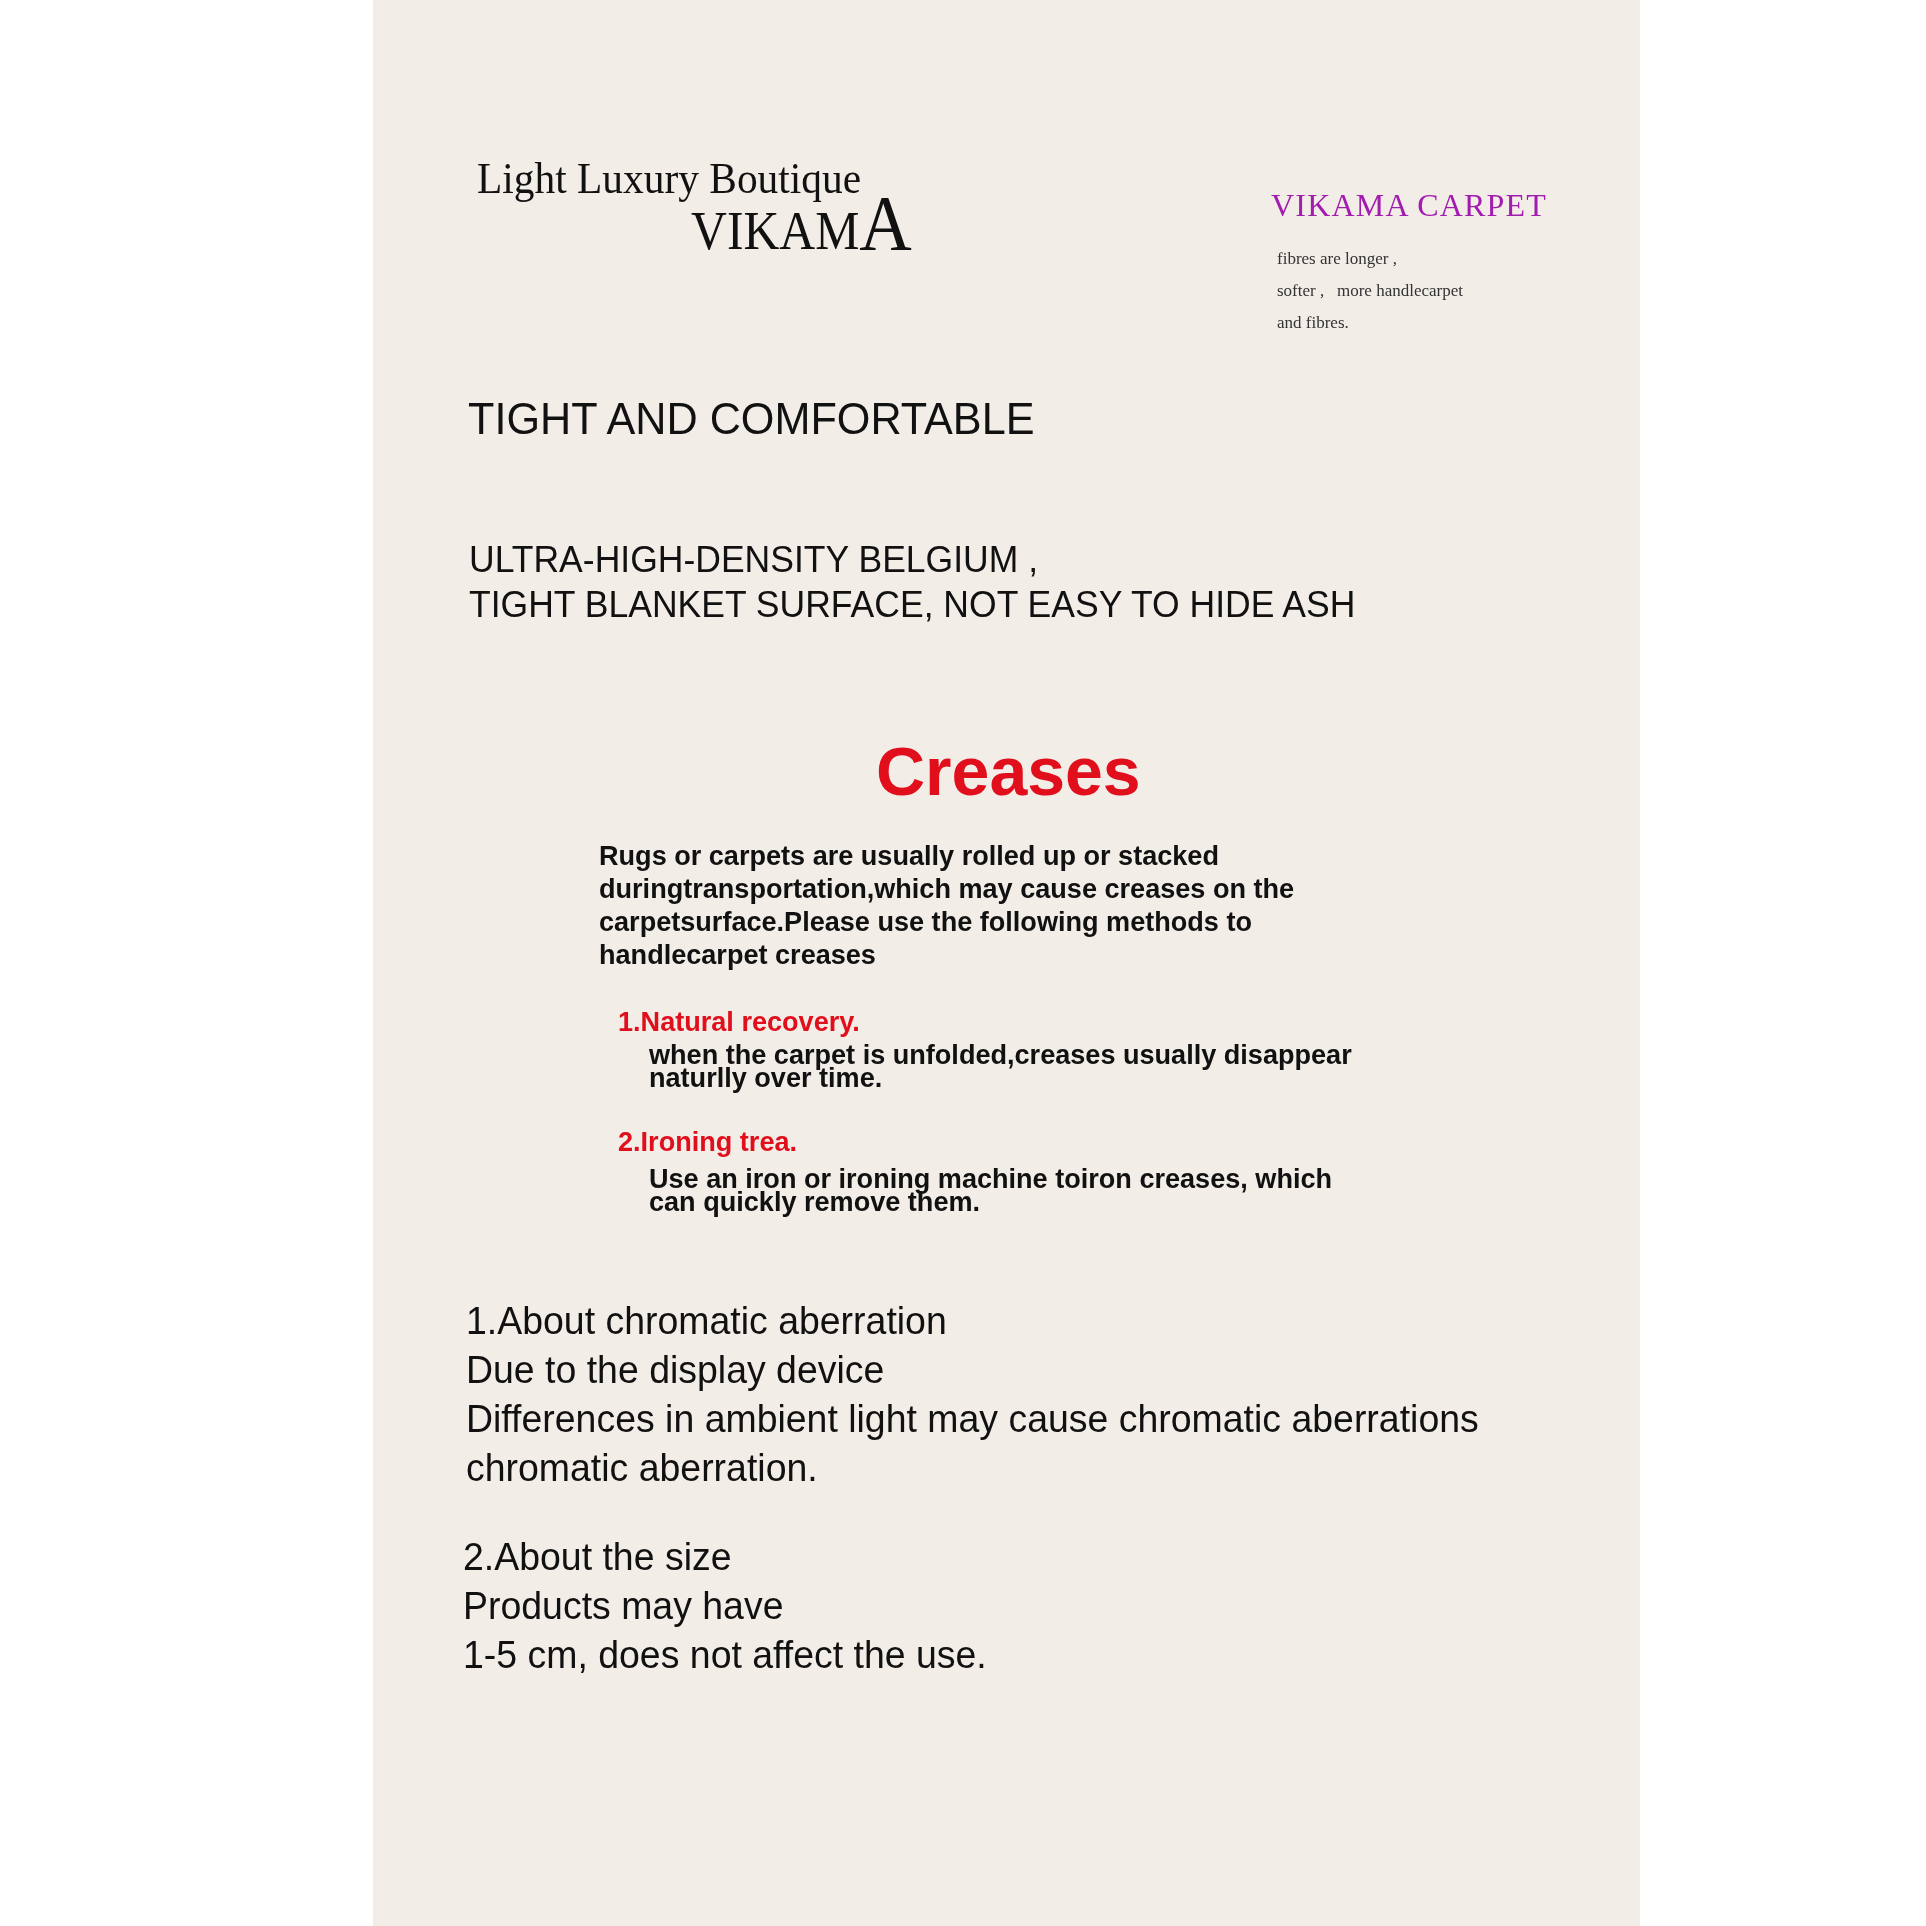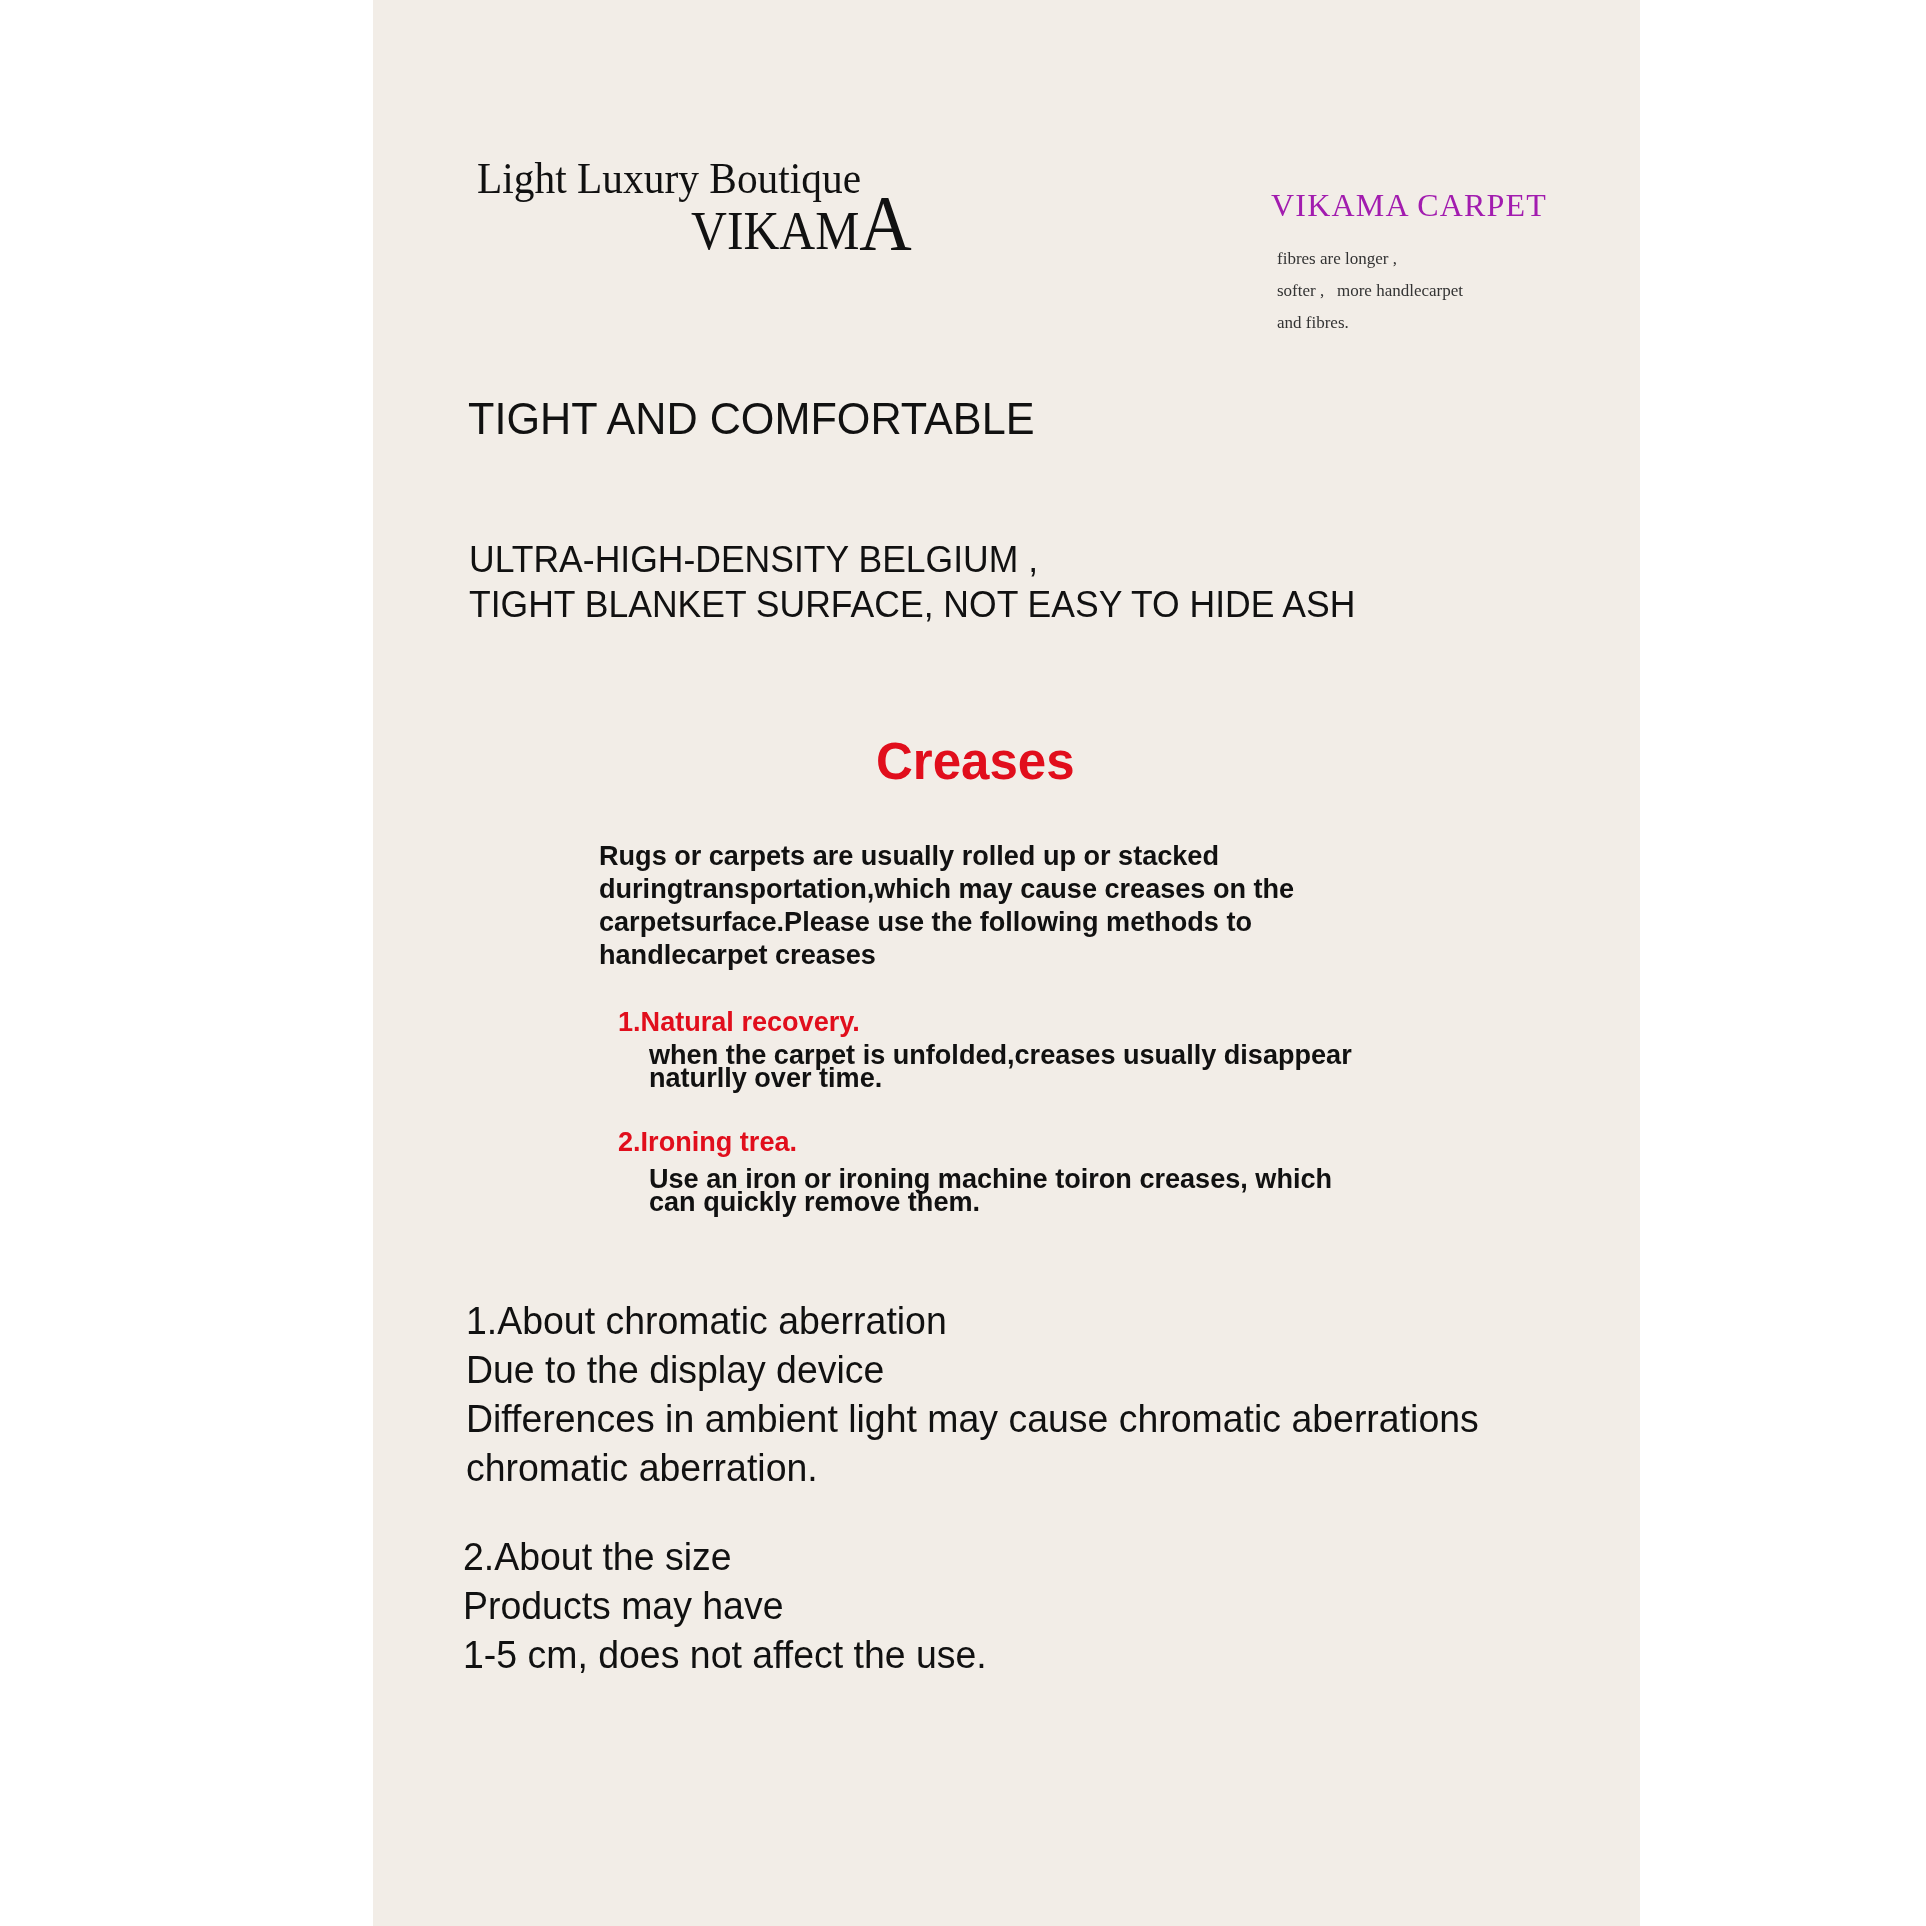--- a/index.html
+++ b/index.html
@@ -59,21 +59,21 @@
     }
     .feature-lines {
       left: 469px; top: 537px;
       font-size: 37px; line-height: 45px;
       transform: scaleX(0.96); transform-origin: left top;
     }
 
     .creases-title {
       left: 876px; top: 732px;
       font-family: "Liberation Sans", "DejaVu Sans", sans-serif;
-      font-weight: bold; font-size: 51px; color: #e10e1c;
+      font-weight: bold; font-size: 68px; color: #e10e1c;
     }
 
     .creases-intro {
       left: 599px; top: 839px;
       font-weight: bold; font-size: 28.5px; line-height: 33px;
       transform: scaleX(0.95); transform-origin: left top;
     }
 
     .method-title {
       font-weight: bold; font-size: 28.5px; color: #e10e1c;

